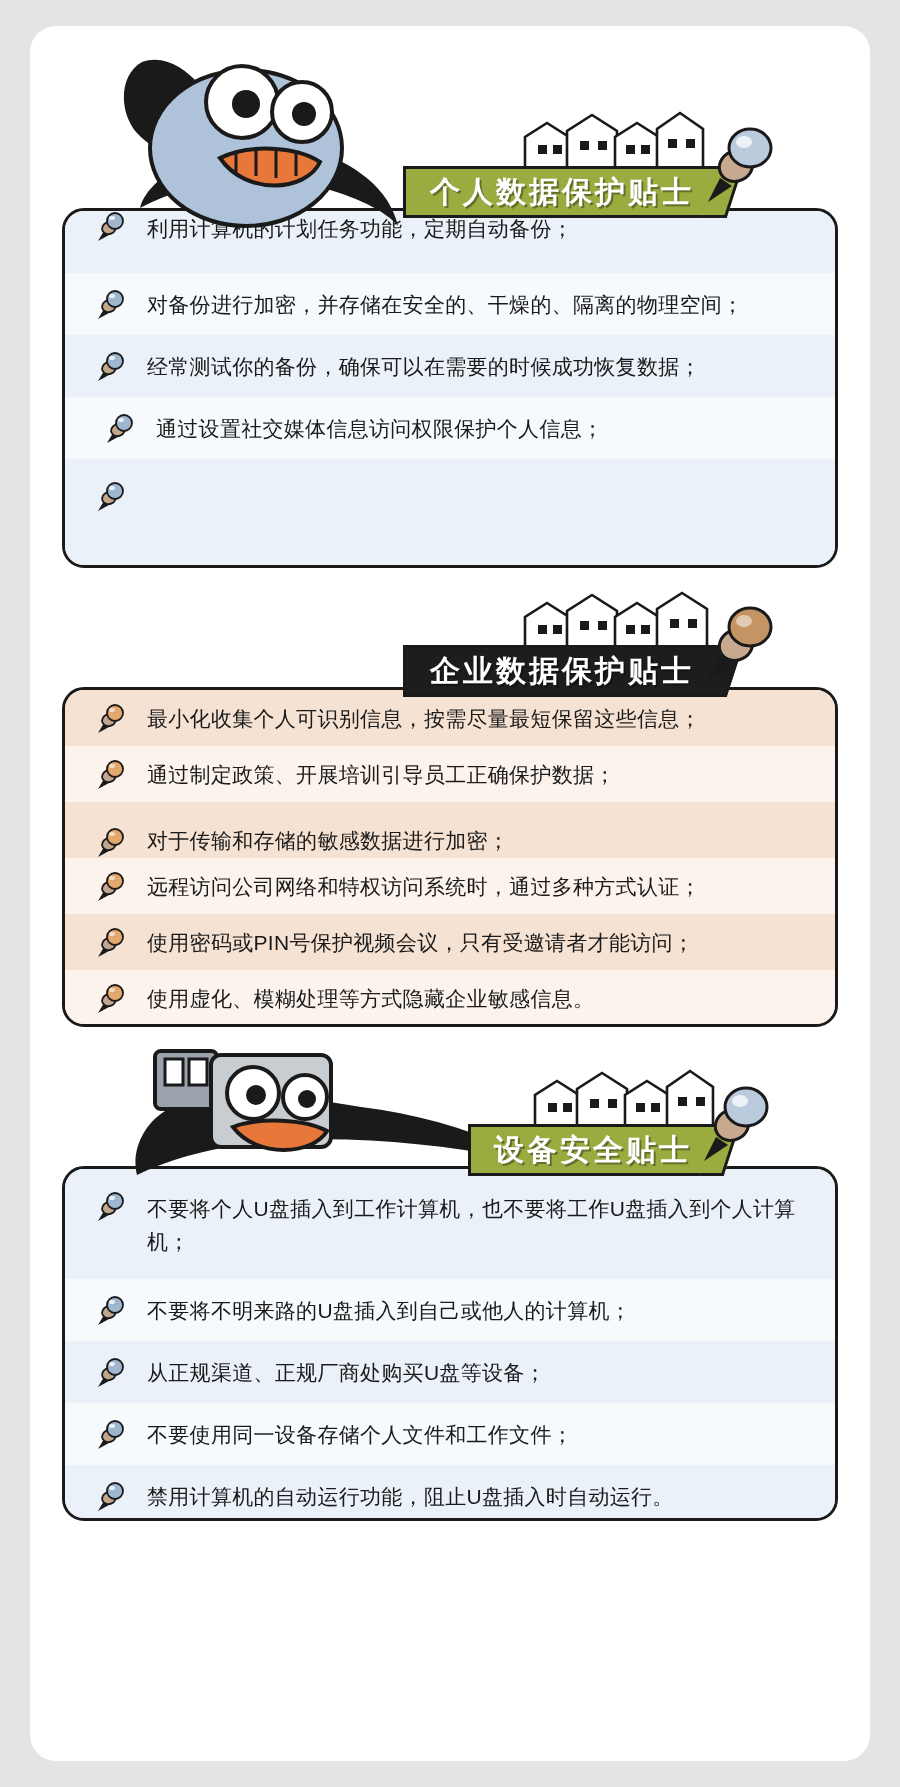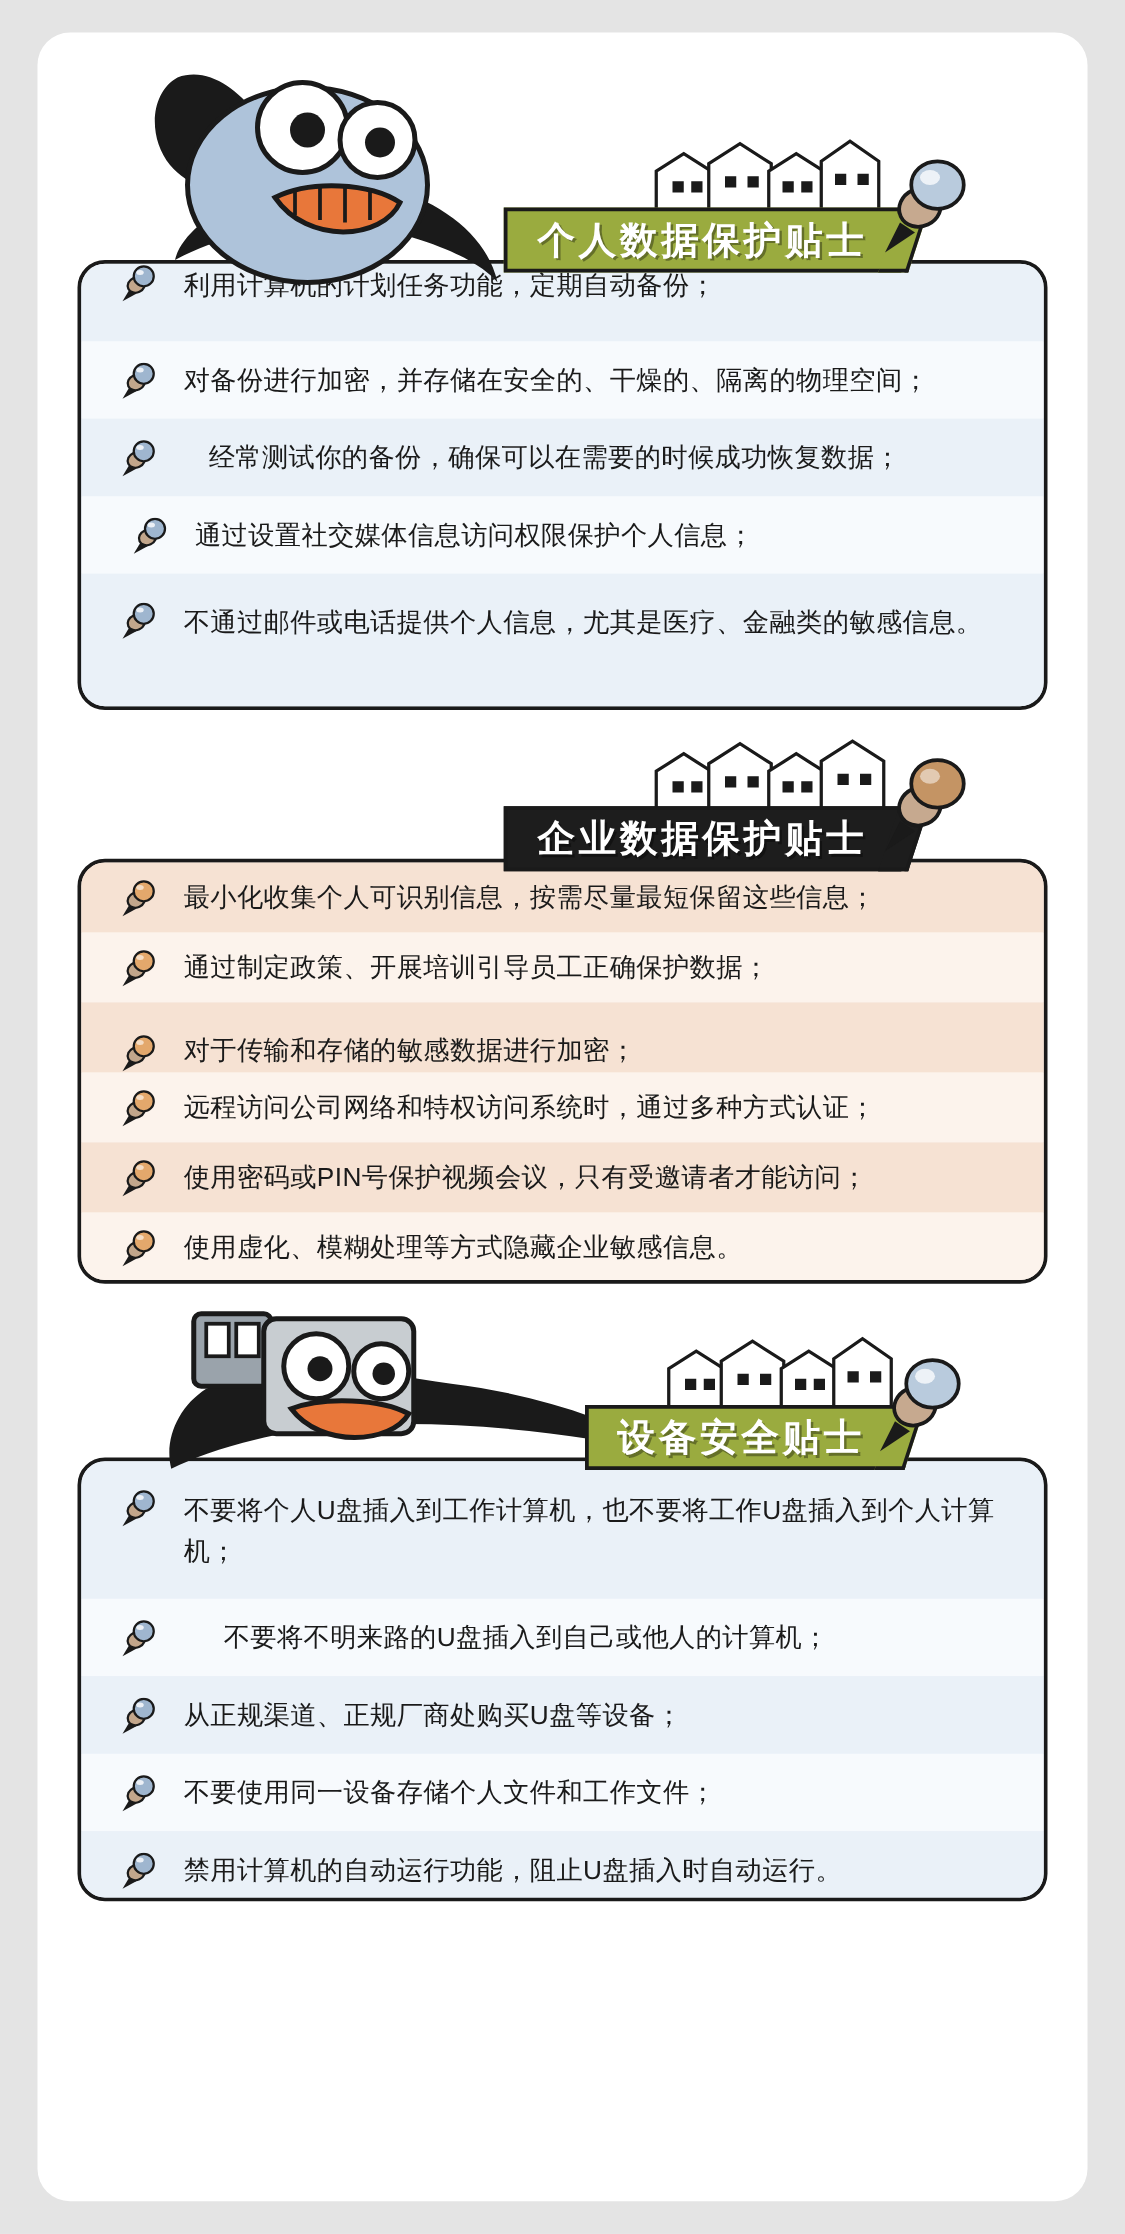--- a/index.html
+++ b/index.html
@@ -201,21 +201,21 @@
             <span class="pin">
                 <svg width="30" height="30" viewBox="0 0 30 30">
                   <path d="M9 19 L3 29 L14 23 Z" fill="#1a1a1a"></path>
                   <ellipse cx="14" cy="16" rx="7" ry="6" fill="#c2a68b" stroke="#1a1a1a" stroke-width="1.8" transform="rotate(-25 14 16)"></ellipse>
                   <circle cx="20" cy="9" r="8" fill="#9fb6cf" stroke="#1a1a1a" stroke-width="1.8"></circle>
                   <ellipse cx="17" cy="6" rx="3" ry="2" fill="#ffffff" opacity=".8"></ellipse>
                 </svg>
               </span>
             <span class="txt">对备份进行加密，并存储在安全的、干燥的、隔离的物理空间；</span>
           </div>
-          <div class="row stripe-blue-a" style="height:62px;align-items:center;gap:20px;">
+          <div class="row stripe-blue-a" style="height:62px;align-items:center;">
             <span class="pin">
                 <svg width="30" height="30" viewBox="0 0 30 30">
                   <path d="M9 19 L3 29 L14 23 Z" fill="#1a1a1a"></path>
                   <ellipse cx="14" cy="16" rx="7" ry="6" fill="#c2a68b" stroke="#1a1a1a" stroke-width="1.8" transform="rotate(-25 14 16)"></ellipse>
                   <circle cx="20" cy="9" r="8" fill="#9fb6cf" stroke="#1a1a1a" stroke-width="1.8"></circle>
                   <ellipse cx="17" cy="6" rx="3" ry="2" fill="#ffffff" opacity=".8"></ellipse>
                 </svg>
               </span>
             <span class="txt">经常测试你的备份，确保可以在需要的时候成功恢复数据；</span>
           </div>
@@ -232,21 +232,20 @@
           </div>
           <div class="row stripe-blue-a" style="height:112px;padding-top:22px;">
             <span class="pin">
                 <svg width="30" height="30" viewBox="0 0 30 30">
                   <path d="M9 19 L3 29 L14 23 Z" fill="#1a1a1a"></path>
                   <ellipse cx="14" cy="16" rx="7" ry="6" fill="#c2a68b" stroke="#1a1a1a" stroke-width="1.8" transform="rotate(-25 14 16)"></ellipse>
                   <circle cx="20" cy="9" r="8" fill="#9fb6cf" stroke="#1a1a1a" stroke-width="1.8"></circle>
                   <ellipse cx="17" cy="6" rx="3" ry="2" fill="#ffffff" opacity=".8"></ellipse>
                 </svg>
               </span>
-            <span class="txt">不通过邮件或电话提供个人信息，尤其是医疗、金融类的敏感信息。</span>
           </div>
         </div>
       </div>
     </div>
 
     <div class="section" style="top:545px;height:470px;">
 
       <svg class="roofs" style="left:490px; top:10px;" width="200" height="70" viewBox="0 0 200 70">
         <g fill="#ffffff" stroke="#1a1a1a" stroke-width="2.6">
           <path d="M5 68 L5 36 L27 22 L49 36 L49 68 Z"></path>
@@ -400,21 +399,21 @@
             <span class="pin">
                 <svg width="30" height="30" viewBox="0 0 30 30">
                   <path d="M9 19 L3 29 L14 23 Z" fill="#1a1a1a"></path>
                   <ellipse cx="14" cy="16" rx="7" ry="6" fill="#c2a68b" stroke="#1a1a1a" stroke-width="1.8" transform="rotate(-25 14 16)"></ellipse>
                   <circle cx="20" cy="9" r="8" fill="#9fb6cf" stroke="#1a1a1a" stroke-width="1.8"></circle>
                   <ellipse cx="17" cy="6" rx="3" ry="2" fill="#ffffff" opacity=".8"></ellipse>
                 </svg>
               </span>
             <span class="txt">不要将个人U盘插入到工作计算机，也不要将工作U盘插入到个人计算机；</span>
           </div>
-          <div class="row stripe-blue-b" style="height:62px;align-items:center;gap:32px;">
+          <div class="row stripe-blue-b" style="height:62px;align-items:center;">
             <span class="pin">
                 <svg width="30" height="30" viewBox="0 0 30 30">
                   <path d="M9 19 L3 29 L14 23 Z" fill="#1a1a1a"></path>
                   <ellipse cx="14" cy="16" rx="7" ry="6" fill="#c2a68b" stroke="#1a1a1a" stroke-width="1.8" transform="rotate(-25 14 16)"></ellipse>
                   <circle cx="20" cy="9" r="8" fill="#9fb6cf" stroke="#1a1a1a" stroke-width="1.8"></circle>
                   <ellipse cx="17" cy="6" rx="3" ry="2" fill="#ffffff" opacity=".8"></ellipse>
                 </svg>
               </span>
             <span class="txt">不要将不明来路的U盘插入到自己或他人的计算机；</span>
           </div>

